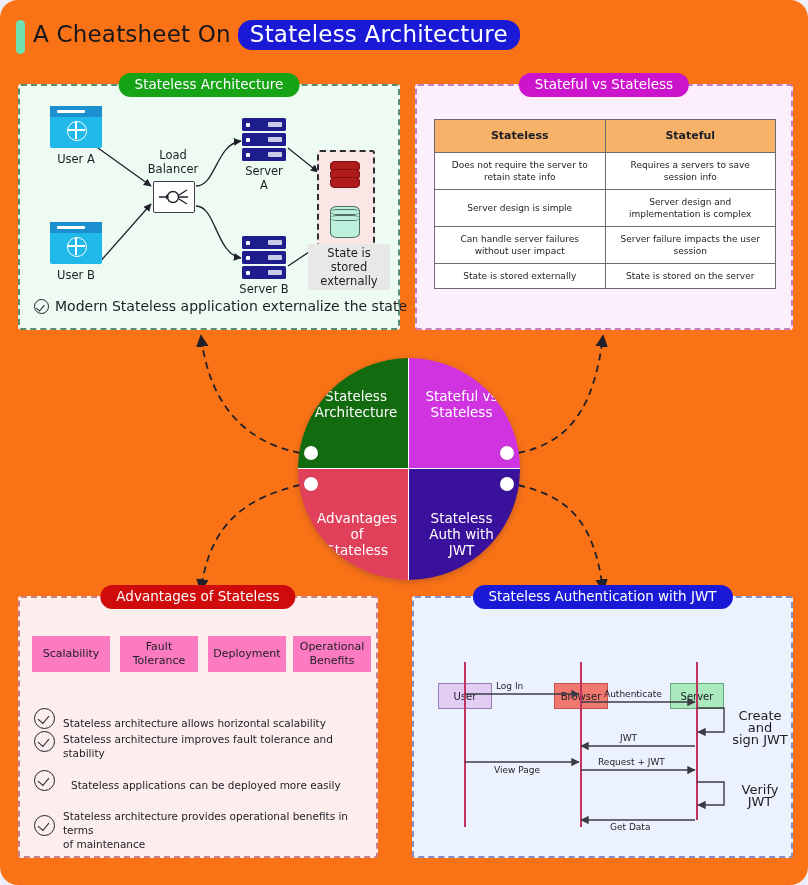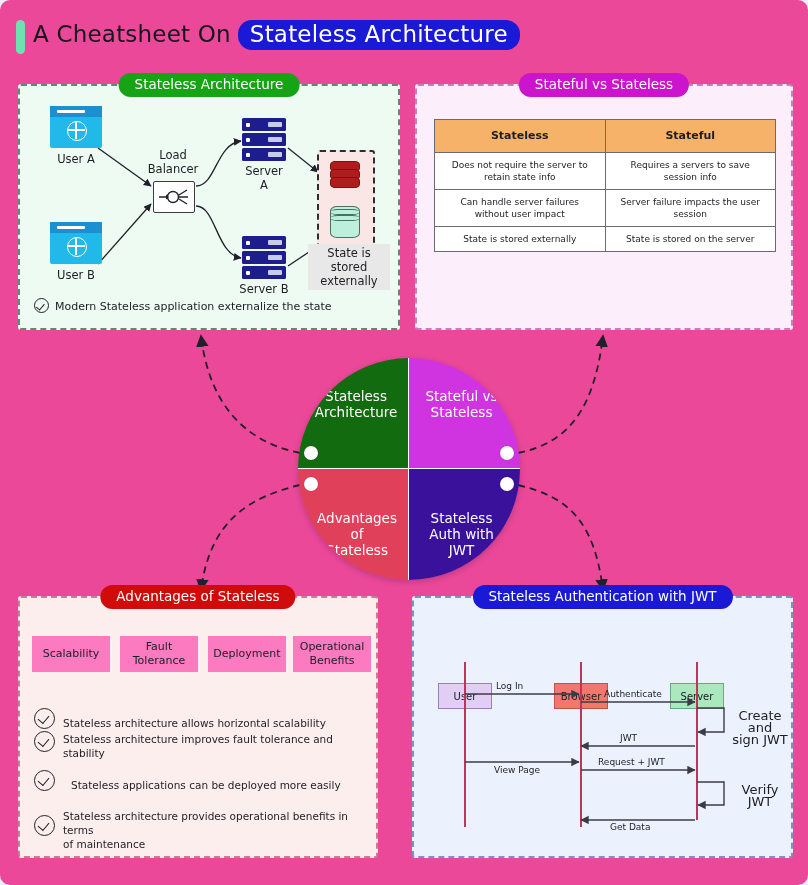--- a/index.html
+++ b/index.html
@@ -3,22 +3,22 @@
 <meta charset="utf-8">
 <style>
   html, body {
     margin: 0; padding: 0;
     background: #efeefb;
     font-family: "DejaVu Sans", sans-serif;
   }
   #page {
     position: relative;
     width: 808px; height: 885px;
-    background: #ec4899;
-    border-radius: 10px;
+    background: #f97316;
+    border-radius: 18px;
     overflow: hidden;
   }
 
   
   #header {
     position: absolute; left: 0; top: 0; width: 808px; height: 68px;
   }
   #header-accent {
     position: absolute; left: 16px; top: 20px;
     width: 9px; height: 34px;
@@ -95,21 +95,21 @@
   .db-icon .ring { position: absolute; left: -1px; width: 30px; height: 4px;
              border-top: 1.3px solid #4d6f62; border-bottom: 1.3px solid #4d6f62;
              border-radius: 50% / 100%; }
 
   .diagram-label { position: absolute; font-size: 11.5px; color: #1d1d24;
                    text-align: center; line-height: 14px; white-space: nowrap; }
   .state-caption { position: absolute; background: #e8e8e8; color: #1d1d24;
                    font-size: 11.5px; text-align: center; line-height: 14px;
                    padding: 2px 4px; }
 
-  .footnote { position: absolute; font-size: 11px; color: #1d1d24; white-space: nowrap; }
+  .footnote { position: absolute; font-size: 14px; color: #1d1d24; white-space: nowrap; }
   .check-icon { display: inline-block; vertical-align: -3px; width: 13px; height: 13px;
                 border: 1.3px solid #20202a; border-radius: 50%; position: relative;
                 margin-right: 6px; }
   .check-icon::after { content: ""; position: absolute; left: 3px; top: 2.5px;
                 width: 4px; height: 6.5px; border-right: 1.4px solid #20202a;
                 border-bottom: 1.4px solid #20202a; transform: rotate(40deg); }
   .check-lg { width: 19px; height: 19px; }
   .check-lg::after { left: 4.5px; top: 4px; width: 6px; height: 9px;
                 border-right-width: 1.6px; border-bottom-width: 1.6px; }
 
@@ -285,20 +285,24 @@
           <th>Stateless</th>
           <th>Stateful</th>
         </tr>
       </thead>
       <tbody>
         <tr>
           <td>Does not require the server to retain state info</td>
           <td>Requires a servers to save session info</td>
         </tr>
         <tr>
+          <td>Server design is simple</td>
+          <td>Server design and implementation is complex</td>
+        </tr>
+        <tr>
           <td>Can handle server failures without user impact</td>
           <td>Server failure impacts the user session</td>
         </tr>
         <tr>
           <td>State is stored externally</td>
           <td>State is stored on the server</td>
         </tr>
       </tbody>
     </table>
   </div>

